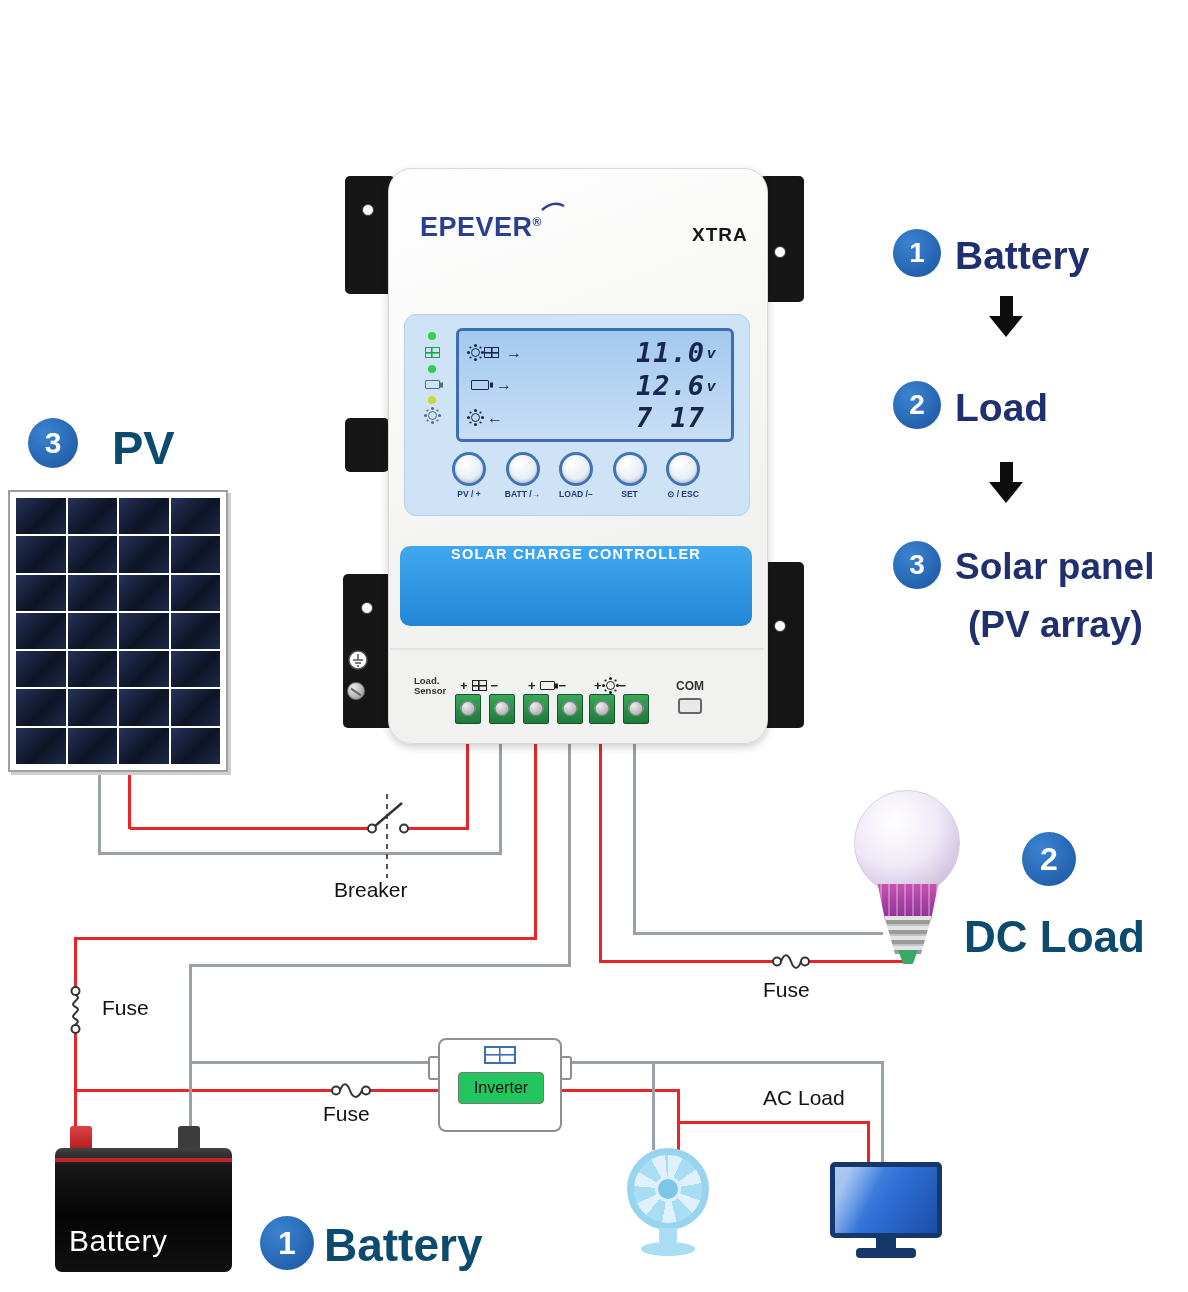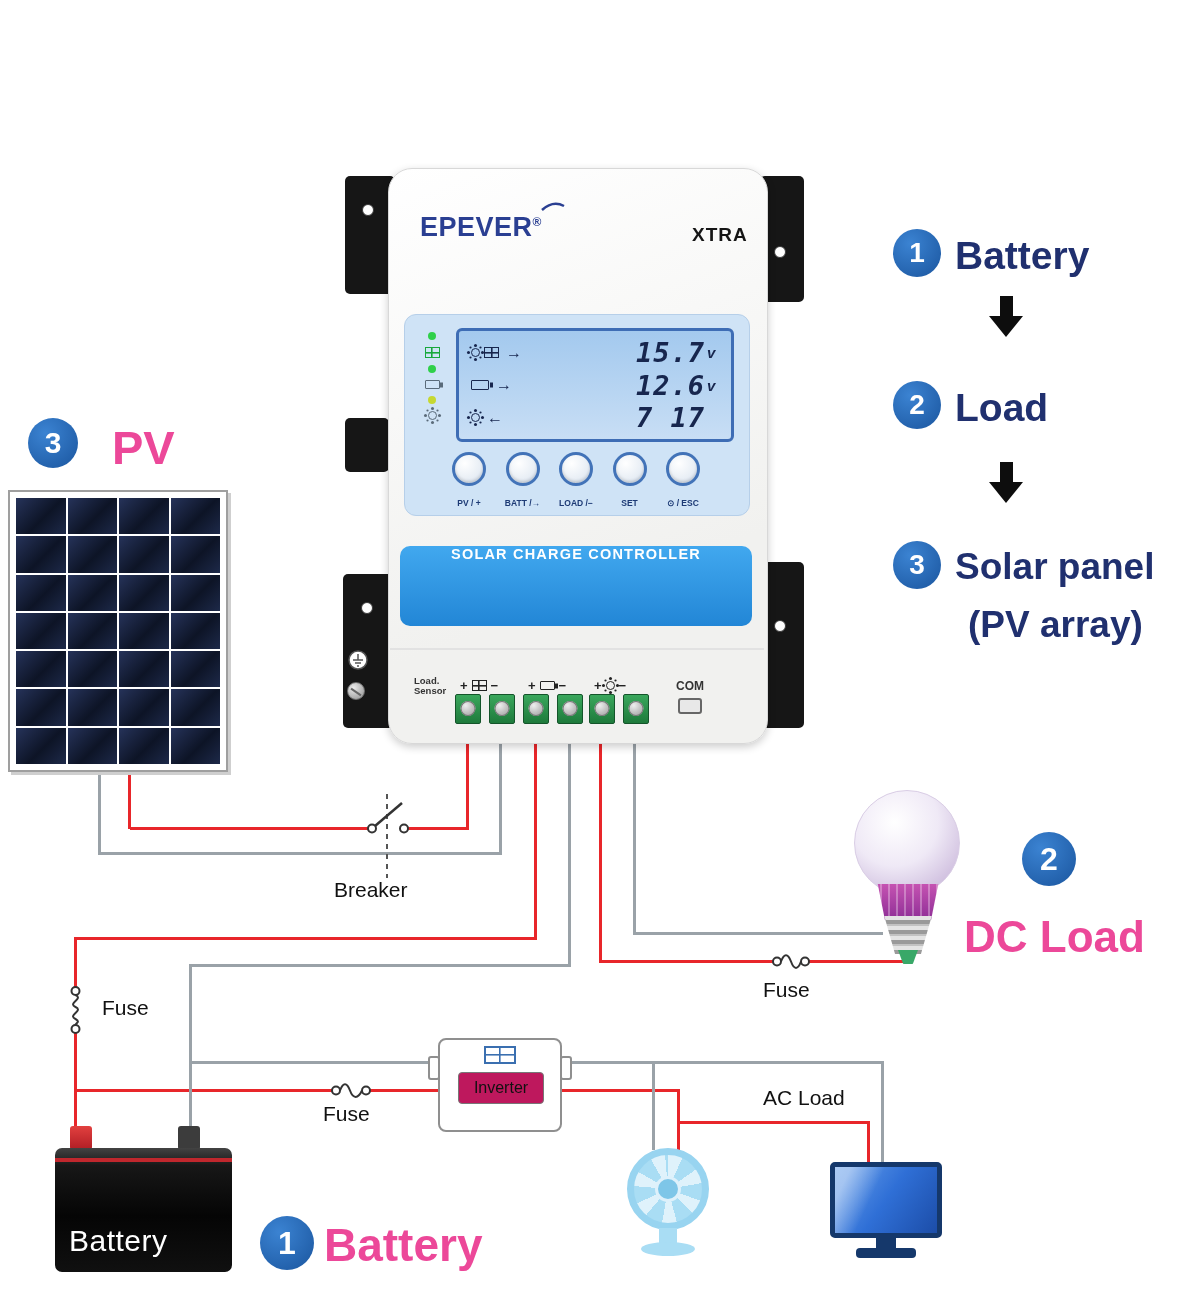--- a/index.html
+++ b/index.html
@@ -5,21 +5,21 @@
   html,body{margin:0;padding:0;background:#fff}
   .stage{position:relative;width:1188px;height:1292px;background:#fff;overflow:hidden;
          font-family:"Liberation Sans",sans-serif;color:#111}
   .abs{position:absolute}
   .title{font-size:68px;font-weight:bold;color:#1633b8;letter-spacing:2px;white-space:nowrap}
 
   
   .badge{position:absolute;border-radius:50%;color:#fff;font-weight:bold;
          background:radial-gradient(circle at 35% 30%,#3b83d2,#1a559e);
          display:flex;align-items:center;justify-content:center}
-  .bigblue{position:absolute;color:#ec4899;font-weight:bold;white-space:nowrap}
+  .bigblue{position:absolute;color:#0c4a6e;font-weight:bold;white-space:nowrap}
   .stepline{position:absolute;color:#20306f;font-weight:bold;white-space:nowrap}
 
   
   .darr{position:absolute;width:34px}
   .darr .shaft{width:13px;height:20px;background:#0d0d0d;margin:0 auto}
   .darr .head{width:0;height:0;border-left:17px solid transparent;border-right:17px solid transparent;border-top:21px solid #0d0d0d}
 
   
   .wire{position:absolute}
   .wr{background:#e8262a}
@@ -62,21 +62,21 @@
   .mini-batt::after{content:"";position:absolute;right:-4.5px;top:50%;transform:translateY(-50%);width:3px;height:5px;background:currentColor}
   .mini-sun{display:inline-block;width:9px;height:9px;border-radius:50%;border:1.6px solid currentColor;box-sizing:border-box;
     box-shadow:0 -7px 0 -3px currentColor,0 7px 0 -3px currentColor,-7px 0 0 -3px currentColor,7px 0 0 -3px currentColor,
                5px -5px 0 -3.4px currentColor,-5px 5px 0 -3.4px currentColor,5px 5px 0 -3.4px currentColor,-5px -5px 0 -3.4px currentColor}
 
   .btnrow{position:absolute;left:444px;top:452px;width:264px;display:flex;justify-content:space-between}
   .btncol{width:50px;display:flex;flex-direction:column;align-items:center}
   .btn{width:34px;height:34px;border-radius:50%;border:3px solid #4273b8;box-sizing:border-box;
        background:radial-gradient(circle at 35% 30%,#ffffff,#e8eef5 60%,#cfdced);
        box-shadow:inset 0 -2px 3px rgba(0,0,0,.15)}
-  .btn-label{font-size:8.5px;color:#1d3a75;font-weight:bold;margin-top:12px;white-space:nowrap}
+  .btn-label{font-size:8.5px;color:#1d3a75;font-weight:bold;margin-top:3px;white-space:nowrap}
 
   .band{position:absolute;left:400px;top:546px;width:352px;height:80px;border-radius:10px;
         background:linear-gradient(180deg,#41a8ef,#2286d6);color:#fff;text-align:center}
   .band .mppt{font-size:44px;font-weight:bold;font-style:italic;line-height:1;margin-top:7px;letter-spacing:2px}
   .band .sub{font-size:14.5px;font-weight:bold;letter-spacing:1.2px;}
 
   .seam{position:absolute;left:390px;top:648px;width:374px;height:2px;background:#e2e2e2}
   .tlabel{position:absolute;font-size:13px;font-weight:bold;color:#222;display:flex;align-items:center;gap:4px;white-space:nowrap}
   .tinylabel{position:absolute;font-size:9.5px;font-weight:bold;color:#333;line-height:1.1}
   .term{position:absolute;width:26px;height:30px;background:linear-gradient(#3aa75c,#1e7a3b);
@@ -86,21 +86,21 @@
   .screw{position:absolute;width:18px;height:18px;border-radius:50%;border:1px solid #6f6f6f;box-sizing:border-box;
         background:radial-gradient(circle at 35% 30%,#ececec,#8f8f8f)}
   .screw::after{content:"";position:absolute;left:2px;top:48%;width:12px;height:2px;background:#666;transform:rotate(35deg)}
   .comport{position:absolute;left:678px;top:698px;width:24px;height:16px;border:2px solid #666;border-radius:3px;background:#e8e8e8;box-sizing:border-box}
 
   
   .invtab{position:absolute;width:12px;height:24px;background:#fff;border:2px solid #8f8f8f;box-sizing:border-box;border-radius:3px}
   .invbox{position:absolute;left:438px;top:1038px;width:124px;height:94px;background:#fff;border:2px solid #8f8f8f;
           border-radius:8px;box-sizing:border-box}
   .invlabelbox{position:absolute;left:458px;top:1072px;width:84px;height:30px;border:1.5px solid #777;border-radius:4px;
-          display:flex;align-items:center;justify-content:center;font-size:16px;background:#be185d}
+          display:flex;align-items:center;justify-content:center;font-size:16px;background:#22c55e}
 
   
   .fanhead{position:absolute;left:627px;top:1148px;width:82px;height:82px;border-radius:50%;border:7px solid #98d4f0;box-sizing:border-box;
            background:repeating-conic-gradient(#dff2fb 0 25deg,#a9ddf4 25deg 55deg)}
   .fanhub{position:absolute;left:655px;top:1176px;width:26px;height:26px;border-radius:50%;background:#7ec6e8;border:3px solid #def1fb;box-sizing:border-box}
   .fanneck{position:absolute;left:659px;top:1228px;width:18px;height:16px;background:#a9ddf4}
   .fanbase{position:absolute;left:641px;top:1242px;width:54px;height:14px;background:#a9ddf4;border-radius:50%}
 
   
   .monscreen{position:absolute;left:830px;top:1162px;width:112px;height:76px;border:5px solid #15386b;border-radius:5px;box-sizing:border-box;
@@ -265,21 +265,21 @@
     <span class="mini-batt" style="color:#5a6b7a"></span>
     <span class="led" style="background:#c6d832"></span>
     <span class="mini-sun" style="color:#5a6b7a"></span>
   </div>
 
   <div class="lcd">
     <div class="lcd-row">
       <span class="mini-sun"></span>
       <span class="mini-grid" style="margin-left:4px"></span>
       <span class="lcd-arrow">→</span>
-      <span class="lcd-val">15.7</span>
+      <span class="lcd-val">11.0</span>
       <span class="lcd-unit">v</span>
     </div>
     <div class="lcd-row">
       <span class="mini-batt" style="width:18px;height:10px"></span>
       <span class="lcd-arrow">→</span>
       <span class="lcd-val">12.6</span>
       <span class="lcd-unit">v</span>
     </div>
     <div class="lcd-row">
       <span class="mini-sun"></span>

